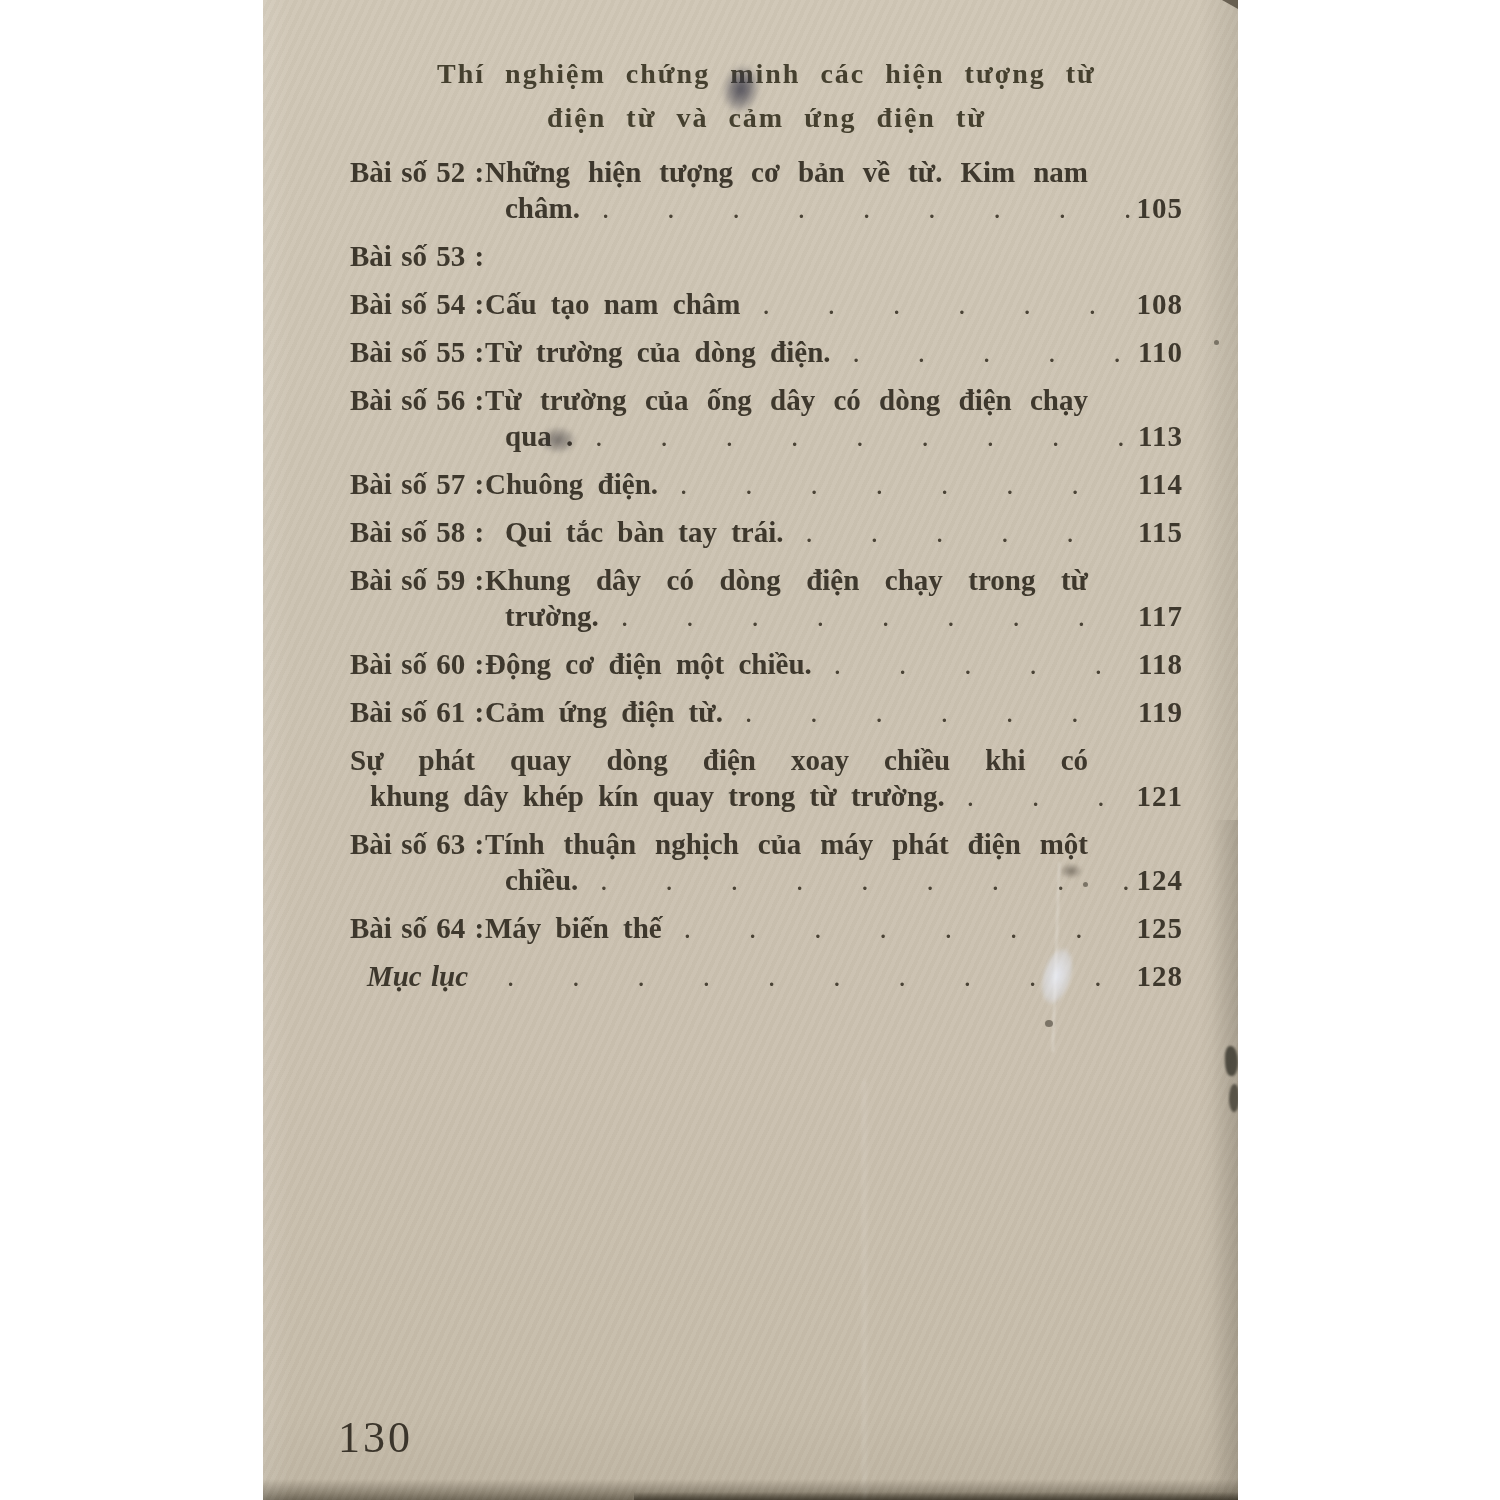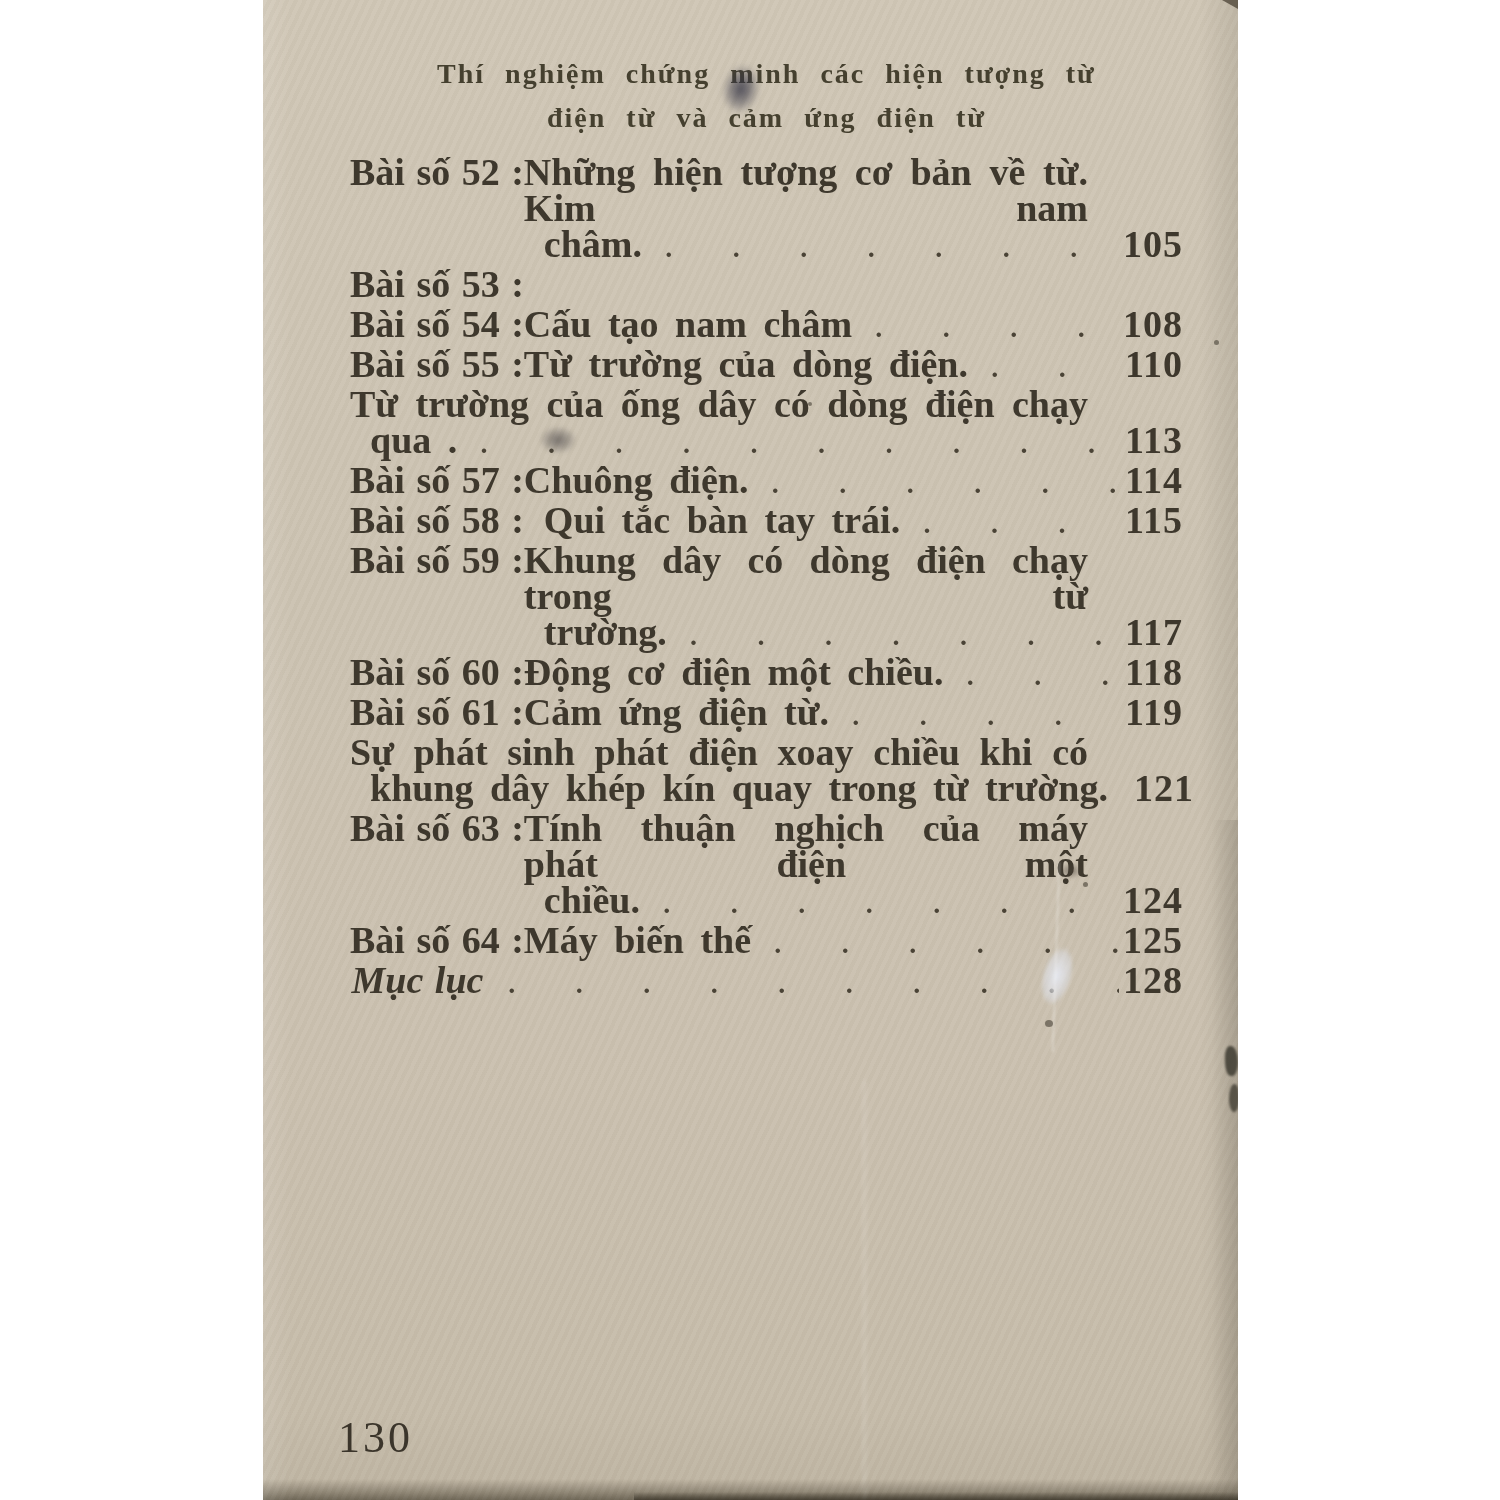--- a/index.html
+++ b/index.html
@@ -16,21 +16,21 @@
       linear-gradient(90deg, rgba(255,255,255,0.10) 0, rgba(255,255,255,0) 3%),
       linear-gradient(270deg, rgba(100,92,78,0.16) 0, rgba(100,92,78,0) 4%),
       linear-gradient(180deg, #d0c7b6 0%, #ccc3b2 40%, #cbc1b0 70%, #c6bcaa 94%, #c0b6a4 98.6%, #8e8574 99.5%, #6f6757 100%);
   }
   .content{padding:52px 55px 0 87px;}
   .heading{
     text-align:center;font-weight:700;font-size:28px;line-height:44px;
     letter-spacing:2px;word-spacing:11px;color:#45402f;
   }
   .toc{margin-top:14px;}
-  .entry{display:flex;margin-top:4px;font-size:38px;line-height:36px;font-weight:700;word-spacing:7px;color:#3e382d;}
+  .entry{display:flex;margin-top:12px;font-size:29px;line-height:36px;font-weight:700;word-spacing:7px;color:#3e382d;}
   .lbl{flex:0 0 135px;white-space:nowrap;word-spacing:2px;}
   .lbl.italic{font-style:italic;text-align:center;}
   .body{flex:1;min-width:0;}
   .ln{display:flex;align-items:flex-end;}
   .just{flex:1;margin-right:95px;text-align:justify;text-align-last:justify;text-justify:inter-word;}
   .ind{margin-left:20px;white-space:nowrap;}
   .single{white-space:nowrap;}
   .leader{
     flex:1;min-width:0;overflow:hidden;white-space:nowrap;
     letter-spacing:58px;margin-left:22px;margin-right:4px;
@@ -118,20 +118,21 @@
         <div class="body">
           <div class="ln">
             <span class="single">Từ trường của dòng điện.</span>
             <span class="leader">..............</span>
             <span class="pg">110</span>
           </div>
         </div>
       </div>
 
       <div class="entry">
+        <span class="lbl">Bài số 56 :</span>
         <div class="body">
           <div class="ln">
               <span class="just">Từ trường của ống dây có dòng điện chạy</span>
             </div>
           <div class="ln">
             <span class="ind">qua .</span>
             <span class="leader">..............</span>
             <span class="pg">113</span>
           </div>
         </div>
@@ -191,21 +192,21 @@
             <span class="single">Cảm ứng điện từ.</span>
             <span class="leader">..............</span>
             <span class="pg">119</span>
           </div>
         </div>
       </div>
 
       <div class="entry">
         <div class="body">
           <div class="ln">
-              <span class="just">Sự phát sinh phát điện xoay chiều khi có</span>
+              <span class="just">Sự phát quay dòng điện xoay chiều khi có</span>
             </div>
           <div class="ln">
             <span class="ind">khung dây khép kín quay trong từ trường.</span>
             <span class="leader">..............</span>
             <span class="pg">121</span>
           </div>
         </div>
       </div>
 
       <div class="entry">

